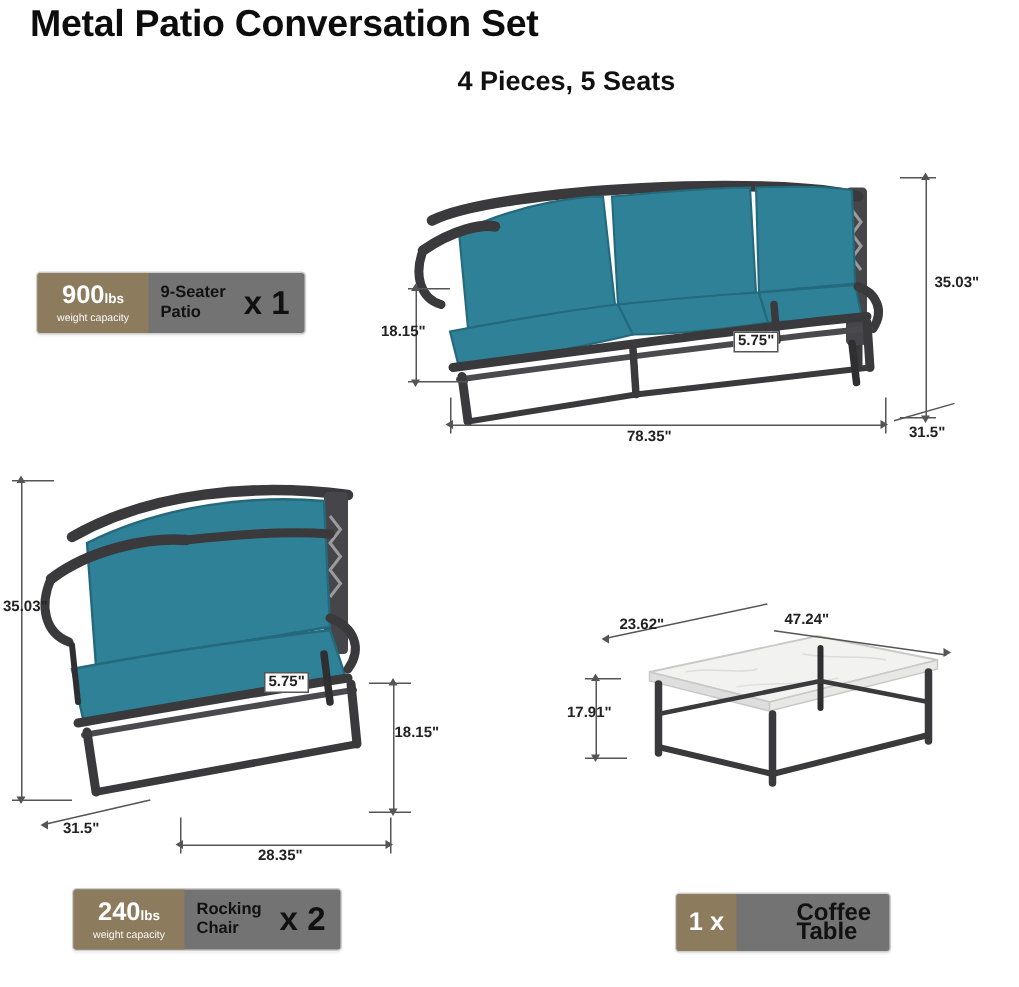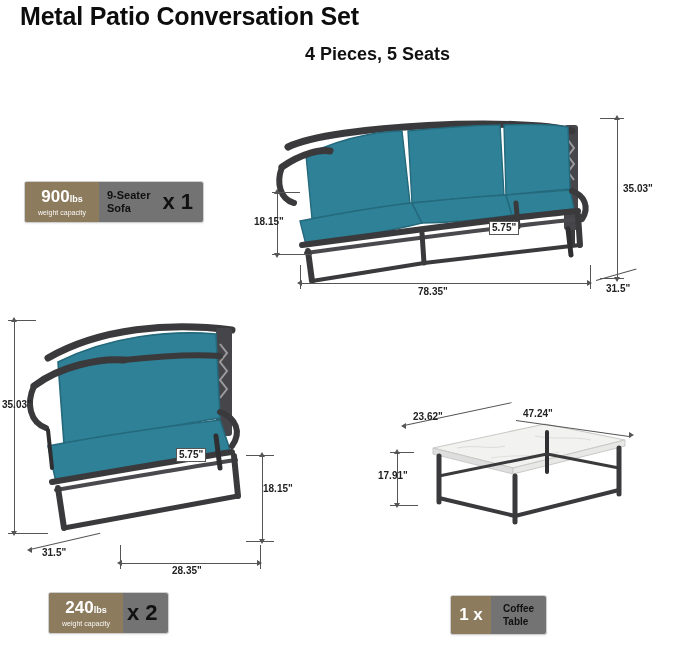--- a/index.html
+++ b/index.html
@@ -67,22 +67,22 @@
   .chip .qty{
     padding:6px 10px 6px 4px;font-size:22px;font-weight:bold;color:#111;
     display:flex;align-items:center;
   }
   .chip.simple .qtyleft{
     background:#8d7b5e;color:#fff;font-size:17px;font-weight:bold;
     display:flex;align-items:center;justify-content:center;min-width:40px;
     border-radius:2px 0 0 2px;
   }
   .chip.simple .label{
-    padding:6px 12px;font-size:10px;font-weight:bold;line-height:13px;color:#111;
-    display:flex;flex-direction:column;justify-content:center;
+    padding:6px 12px;font-size:16px;font-weight:bold;line-height:13px;color:#111;
+    display:flex;flex-direction:column;justify-content:center;margin-left:28px;
   }
 
   
   svg{display:block;}
 </style>
 </head>
 <body>
 
 <div class="stage">
 
@@ -161,21 +161,21 @@
 
   <div class="dimbox" style="left:489px;top:221px;">5.75"</div>
 
   <div class="chip" style="left:24px;top:181px;">
     <div class="weight">
       <div class="num"><span>900</span><small>lbs</small></div>
       <div class="cap">weight capacity</div>
     </div>
     <div class="name">
       <span>9-Seater</span>
-      <span>Sofa</span>
+      <span>Patio</span>
     </div>
     <div class="qty">x 1</div>
   </div>
 
   <div style="position:absolute;left:20px;top:300px;">
     <svg width="260" height="250" viewBox="0 0 260 250">
 
       <g>
         <path d="M28 58 C 80 28, 150 22, 212 30" stroke="#3a3a3c" stroke-width="7" fill="none" stroke-linecap="round"></path>
         <rect x="196" y="28" width="16" height="108" rx="3" fill="#46464a"></rect>
@@ -227,20 +227,24 @@
   <div class="arrowL" style="left:27px;top:547px;"></div>
   <div class="dim" style="left:42px;top:547px;">31.5"</div>
 
   <div class="dimbox" style="left:176px;top:448px;">5.75"</div>
 
   <div class="chip" style="left:48px;top:592px;">
     <div class="weight">
       <div class="num"><span>240</span><small>lbs</small></div>
       <div class="cap">weight capacity</div>
     </div>
+    <div class="name">
+      <span>Rocking</span>
+      <span>Chair</span>
+    </div>
     <div class="qty">x 2</div>
   </div>
 
   <div style="position:absolute;left:395px;top:410px;">
     <svg width="235" height="130" viewBox="0 0 235 130">
 
       <polygon points="38,38 150,14 230,30 118,58" fill="#f2f2f0" stroke="#c9c9c7" stroke-width="1.2"></polygon>
       <polygon points="38,38 118,58 118,64 38,44" fill="#dedede" stroke="#c9c9c7" stroke-width="1"></polygon>
       <polygon points="118,58 230,30 230,36 118,64" fill="#e8e8e6" stroke="#c9c9c7" stroke-width="1"></polygon>
 

